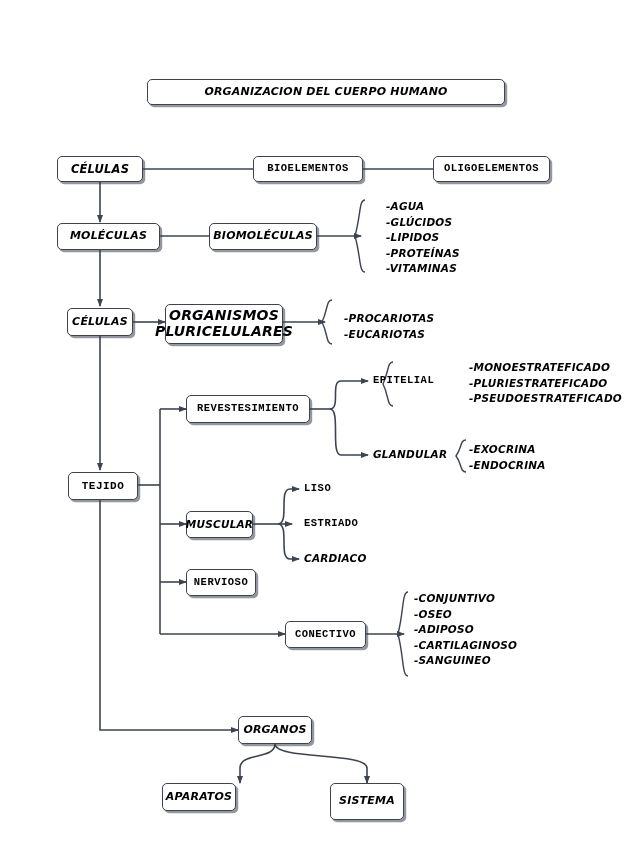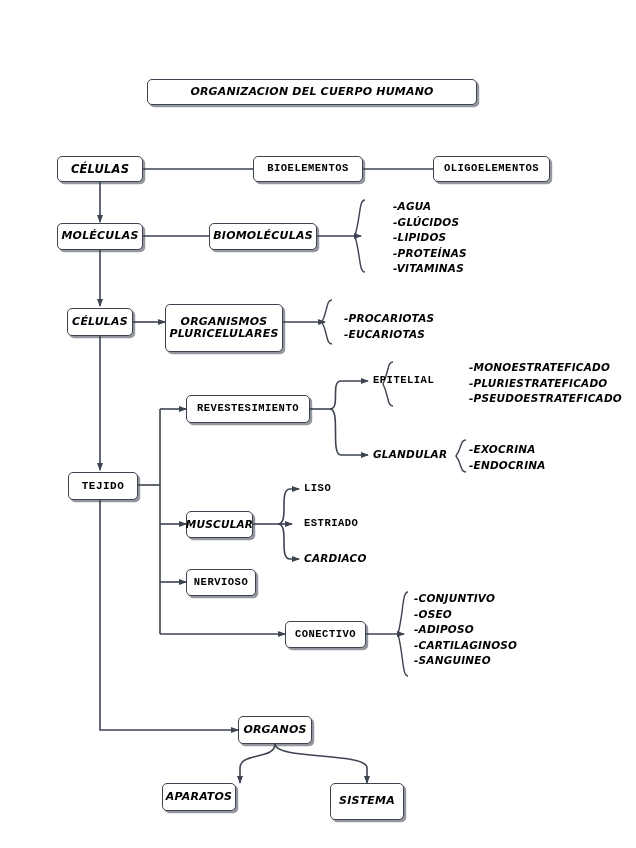--- a/index.html
+++ b/index.html
@@ -19,21 +19,21 @@
   .mono{font-family:Liberation Mono, monospace;
         font-weight:700;letter-spacing:.5px;}
   .comic{font-family:"DejaVu Sans","Liberation Sans",sans-serif;
          font-weight:700;font-style:italic;letter-spacing:.2px;}
 
   
   .txt{position:absolute;color:#000;white-space:pre;}
   .list{position:absolute;color:#000;line-height:15.5px;white-space:pre;}
 
   
-  #title-box{left:147px;top:79px;width:330px;height:26px;font-size:11px;}
+  #title-box{left:147px;top:79px;width:358px;height:26px;font-size:11px;}
 </style>
 </head>
 <body>
 
 <div id="canvas">
 
   <svg class="wires" viewBox="0 0 636 848">
     <defs>
       <marker id="ah" markerWidth="8" markerHeight="8" refX="7" refY="3" orient="auto" markerUnits="userSpaceOnUse">
         <path d="M0,0 L8,3 L0,6 z" fill="#3d4450"></path>
@@ -85,27 +85,27 @@
   </svg>
 
   <div class="node comic" id="title-box">ORGANIZACION DEL CUERPO HUMANO</div>
 
   <div class="node comic" style="left:57px;top:156px;width:86px;height:26px;font-size:11.5px;">CÉLULAS</div>
 
   <div class="node mono" style="left:253px;top:156px;width:110px;height:26px;font-size:10.5px;">BIOELEMENTOS</div>
 
   <div class="node mono" style="left:433px;top:156px;width:117px;height:26px;font-size:10.5px;">OLIGOELEMENTOS</div>
 
-  <div class="node comic" style="left:57px;top:223px;width:86px;height:27px;font-size:11px;">MOLÉCULAS</div>
+  <div class="node comic" style="left:57px;top:223px;width:103px;height:27px;font-size:11px;">MOLÉCULAS</div>
 
   <div class="node comic" style="left:209px;top:223px;width:108px;height:27px;font-size:11px;">BIOMOLÉCULAS</div>
 
   <div class="node comic" style="left:67px;top:308px;width:66px;height:28px;font-size:11px;">CÉLULAS</div>
 
-  <div class="node comic" style="left:165px;top:304px;width:118px;height:48px;font-size:11px;white-space:pre;">ORGANISMOS
+  <div class="node comic" style="left:165px;top:304px;width:118px;height:40px;font-size:14px;white-space:pre;">ORGANISMOS
 PLURICELULARES</div>
 
   <div class="node mono" style="left:68px;top:472px;width:70px;height:28px;font-size:11px;">TEJIDO</div>
 
   <div class="node mono" style="left:186px;top:395px;width:124px;height:28px;font-size:10.5px;">REVESTESIMIENTO</div>
 
   <div class="node comic" style="left:186px;top:511px;width:67px;height:27px;font-size:10.5px;">MUSCULAR</div>
 
   <div class="node mono" style="left:186px;top:569px;width:70px;height:27px;font-size:10.5px;">NERVIOSO</div>
 
@@ -120,21 +120,21 @@
   <div class="txt mono" style="left:373px;top:374px;font-size:10.5px;">EPITELIAL</div>
 
   <div class="txt comic" style="left:373px;top:448px;font-size:10.5px;">GLANDULAR</div>
 
   <div class="txt mono" style="left:304px;top:482px;font-size:10.5px;">LISO</div>
 
   <div class="txt mono" style="left:304px;top:517px;font-size:10.5px;">ESTRIADO</div>
 
   <div class="txt comic" style="left:304px;top:552px;font-size:10.5px;">CARDIACO</div>
 
-  <div class="list comic" style="left:386px;top:199px;font-size:10.5px;margin-left:7px;">-AGUA
+  <div class="list comic" style="left:386px;top:199px;font-size:10.5px;">-AGUA
 -GLÚCIDOS
 -LIPIDOS
 -PROTEÍNAS
 -VITAMINAS</div>
 
   <div class="list comic" style="left:344px;top:311px;font-size:10.5px;">-PROCARIOTAS
 -EUCARIOTAS</div>
 
   <div class="list comic" style="left:469px;top:360px;font-size:10.5px;">-MONOESTRATEFICADO
 -PLURIESTRATEFICADO

